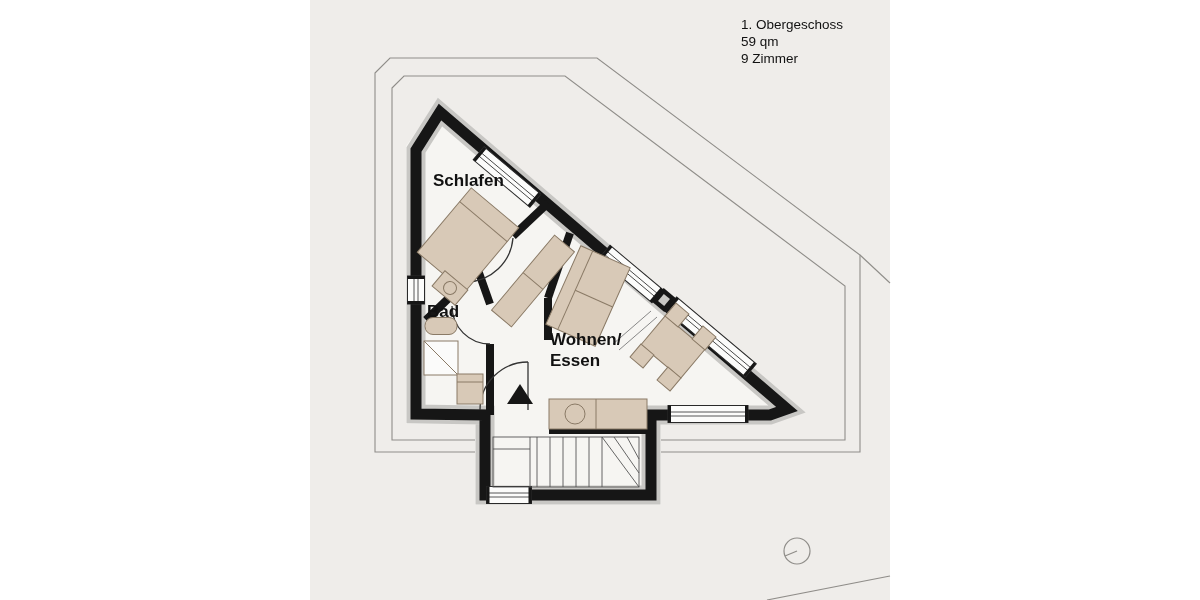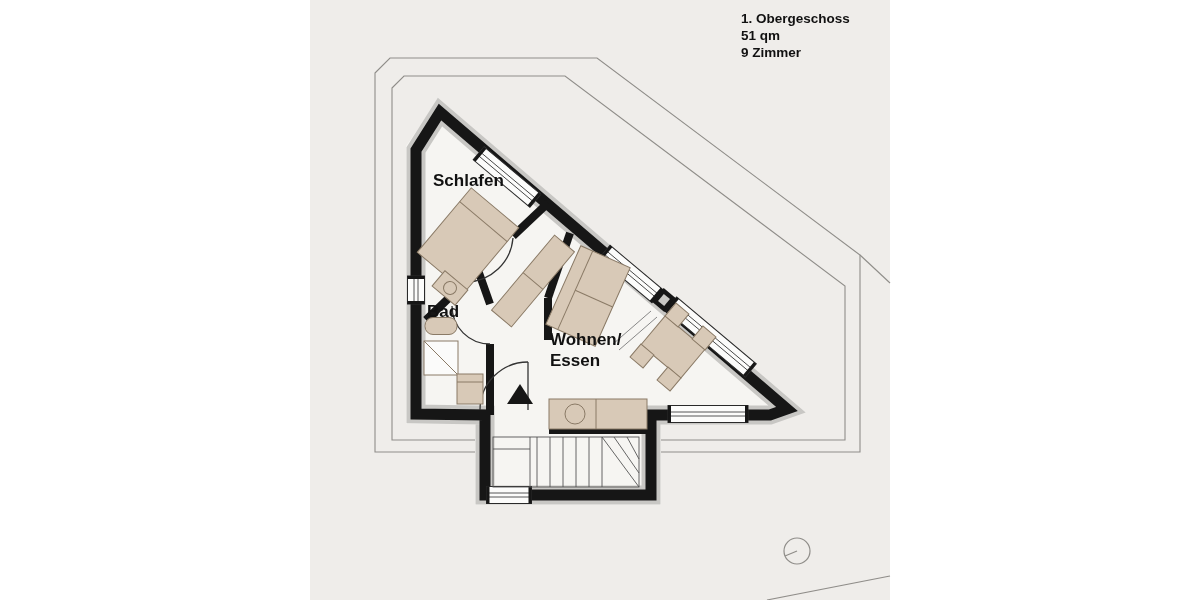--- a/index.html
+++ b/index.html
@@ -1,21 +1,21 @@
 <!DOCTYPE html>
 <html><head>
 <meta charset="utf-8">
 <style>
   html,body{margin:0;padding:0;background:#ffffff;}
   .stage{position:relative;width:1200px;height:600px;overflow:hidden;
          font-family:"Liberation Sans",sans-serif;}
   .paper{position:absolute;top:0;left:310px;width:580px;height:600px;background:#efedea;}
   svg.plan{position:absolute;top:0;left:0;width:1200px;height:600px;}
-  .title-block{position:absolute;left:741px;top:10px;color:#111;
-               font-weight:bold;font-size:13.5px;line-height:17px;}
+  .title-block{position:absolute;left:741px;top:16px;color:#111;
+               font-weight:normal;font-size:13.5px;line-height:17px;}
 </style>
 </head>
 <body>
 
 <div class="stage">
   <div class="paper" style="background: rgb(239, 237, 234);"></div>
   <svg class="plan" id="plan" viewBox="0 0 1200 600">
       <g>
         <polygon points="375,73 390,58 597,58 860,255 860,452 375,452" fill="none" stroke="#8f8d89" stroke-width="1.1"></polygon>
         <polygon points="392,88 404,76 565,76 845,286 845,440 392,440" fill="none" stroke="#8f8d89" stroke-width="1.1"></polygon>
@@ -159,16 +159,16 @@
       </g>
       <line x1="613" y1="344" x2="651" y2="311" stroke="#888888" stroke-width="1"></line>
       <line x1="619" y1="350" x2="657" y2="317" stroke="#888888" stroke-width="1"></line>
       <text x="433" y="186" fill="#111111" font-family="&quot;Liberation Sans&quot;, sans-serif" font-size="17" font-weight="bold">Schlafen</text>
       <text x="427" y="317" fill="#111111" font-family="&quot;Liberation Sans&quot;, sans-serif" font-size="17" font-weight="bold">Bad</text>
       <text x="550" y="345" fill="#111111" font-family="&quot;Liberation Sans&quot;, sans-serif" font-size="17" font-weight="bold">Wohnen/</text>
       <text x="550" y="366" fill="#111111" font-family="&quot;Liberation Sans&quot;, sans-serif" font-size="17" font-weight="bold">Essen</text>
     </svg>
   <div class="title-block">
     <div>1. Obergeschoss</div>
-    <div>51 qm</div>
+    <div>59 qm</div>
     <div>9 Zimmer</div>
   </div>
 </div>
 
 </body></html>

